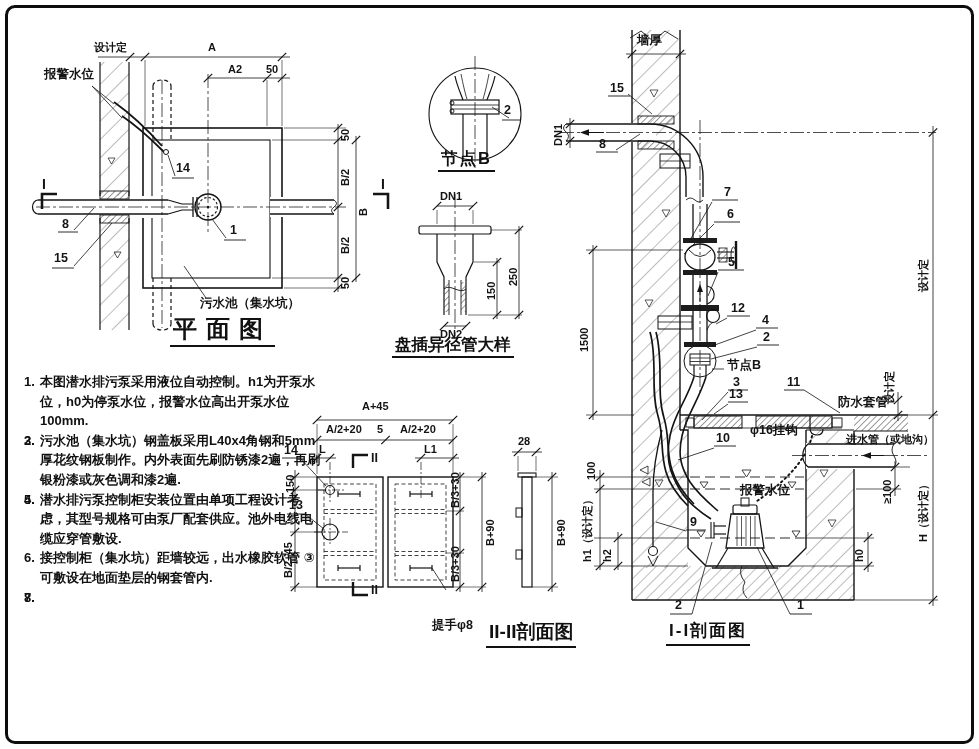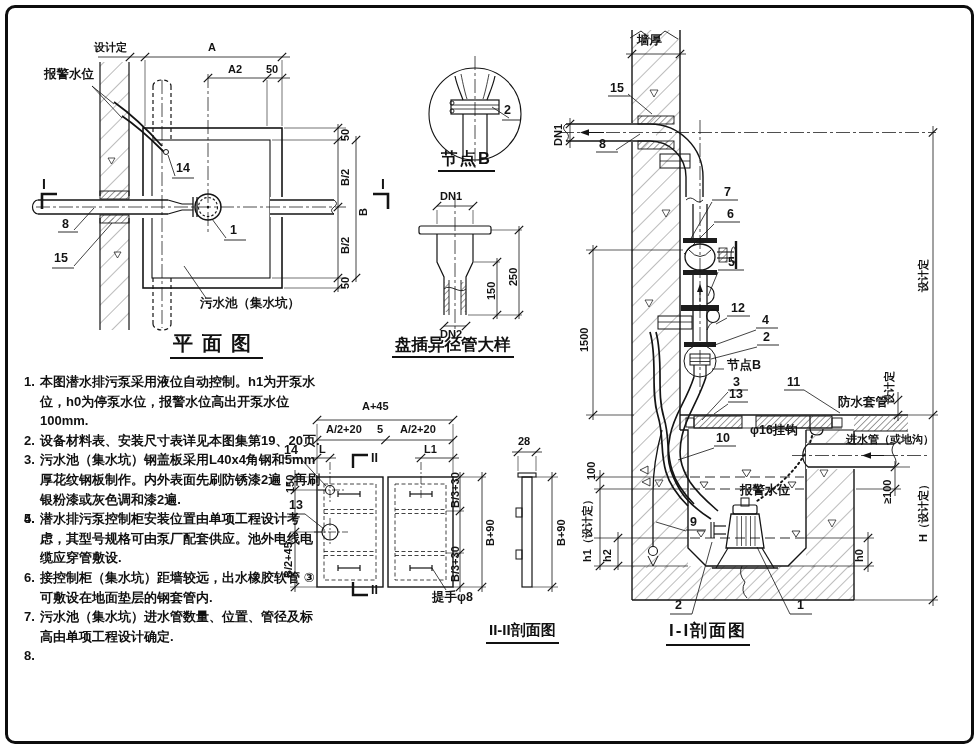--- a/index.html
+++ b/index.html
@@ -513,21 +513,21 @@
 <span class="lb s12" style="left:176px;top:162px">14</span>
 <span class="lb s12" style="left:62px;top:218px">8</span>
 <span class="lb s12" style="left:54px;top:252px">15</span>
 <span class="lb s12" style="left:230px;top:224px">1</span>
 <span class="lb s12" style="left:200px;top:297px">污水池（集水坑）</span>
 <span class="lb s11 rot" style="left:340px;top:141px">50</span>
 <span class="lb s11 rot" style="left:340px;top:186px">B/2</span>
 <span class="lb s11 rot" style="left:358px;top:216px">B</span>
 <span class="lb s11 rot" style="left:340px;top:254px">B/2</span>
 <span class="lb s11 rot" style="left:340px;top:289px">50</span>
-<span class="ttl" style="left:170px;top:332px;font-size:20px;letter-spacing:9px">平面图</span>
+<span class="ttl" style="left:170px;top:316px;font-size:24px;letter-spacing:9px">平面图</span>
 
 <span class="lb s12" style="left:504px;top:104px">2</span>
 <span class="ttl" style="left:438px;top:149px;font-size:16.5px;letter-spacing:2px">节点B</span>
 
 <span class="lb s11" style="left:440px;top:191px">DN1</span>
 <span class="lb s11" style="left:440px;top:329px">DN2</span>
 <span class="lb s11 rot" style="left:486px;top:300px">150</span>
 <span class="lb s11 rot" style="left:508px;top:286px">250</span>
 <span class="ttl" style="left:392px;top:335px;font-size:16.5px">盘插异径管大样</span>
 
@@ -572,30 +572,30 @@
 <span class="lb s11" style="left:319px;top:444px">L</span>
 <span class="lb s12" style="left:371px;top:452px">II</span>
 <span class="lb s11" style="left:424px;top:444px">L1</span>
 <span class="lb s11 rot" style="left:285px;top:493px">150</span>
 <span class="lb s12" style="left:289px;top:499px">13</span>
 <span class="lb s11 rot" style="left:450px;top:508px">B/3+30</span>
 <span class="lb s11 rot" style="left:485px;top:546px">B+90</span>
 <span class="lb s11 rot" style="left:450px;top:582px">B/3+30</span>
 <span class="lb s11 rot" style="left:283px;top:578px">B/2+45</span>
 <span class="lb s12" style="left:371px;top:584px">II</span>
-<span class="lb s12" style="left:432px;top:591px">提手φ8</span>
+<span class="lb s12" style="left:432px;top:619px">提手φ8</span>
 
 <span class="lb s11" style="left:518px;top:436px">28</span>
 <span class="lb s11 rot" style="left:556px;top:546px">B+90</span>
-<span class="ttl" style="left:486px;top:622px;font-size:15px">II-II剖面图</span>
+<span class="ttl" style="left:486px;top:622px;font-size:19px">II-II剖面图</span>
 
 <div id="notes">
   <div class="note"><span class="num">1.</span><span>本图潜水排污泵采用液位自动控制。h1为开泵水位，h0为停泵水位，报警水位高出开泵水位100mm.</span></div>
-  <div class="note"><span class="num">2.</span><span>设备材料表、安装尺寸表详见本图集第19、20页.</span></div>
+  <div class="note"><span class="num">2.</span></div>
   <div class="note"><span class="num">3.</span><span>污水池（集水坑）钢盖板采用L40x4角钢和5mm厚花纹钢板制作。内外表面先刷防锈漆2遍，再刷银粉漆或灰色调和漆2遍.</span></div>
   <div class="note"><span class="num">4.</span></div>
   <div class="note"><span class="num">5.</span><span>潜水排污泵控制柜安装位置由单项工程设计考虑，其型号规格可由泵厂配套供应。池外电线电缆应穿管敷设.</span></div>
   <div class="note"><span class="num">6.</span><span>接控制柜（集水坑）距墙较远，出水橡胶软管 ③ 可敷设在地面垫层的钢套管内.</span></div>
-  <div class="note"><span class="num">7.</span><span>污水池（集水坑）进水管数量、位置、管径及标高由单项工程设计确定.</span></div>
+  <div class="note"><span class="num">7.</span></div>
   <div class="note"><span class="num">8.</span></div>
 </div>
 
 </div>
 
 </body></html>

